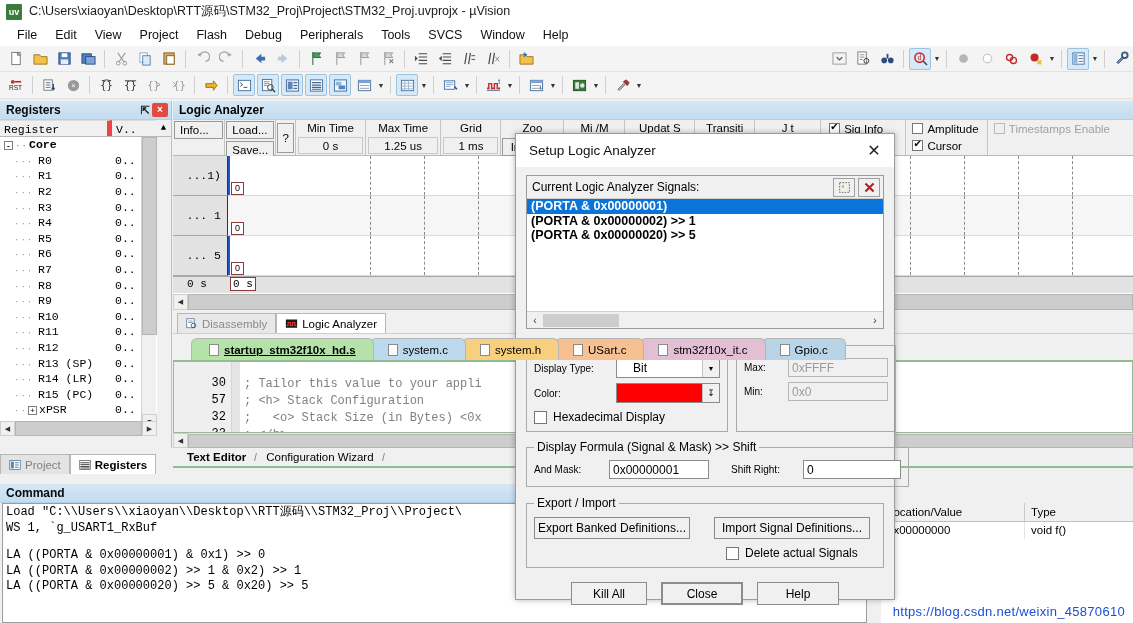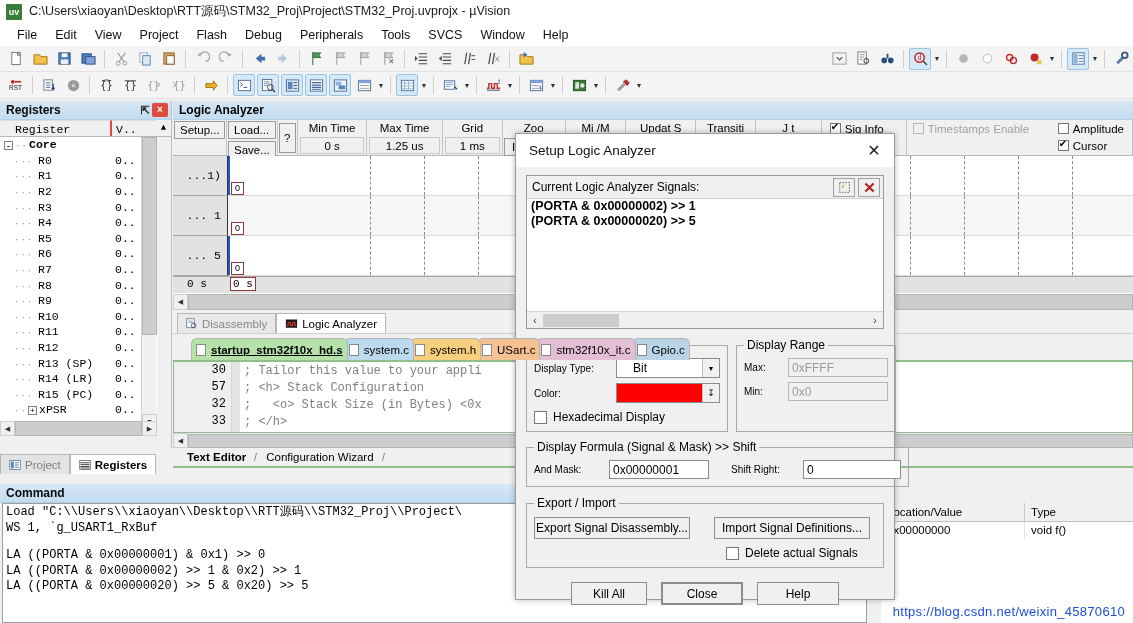--- a/index.html
+++ b/index.html
@@ -70,21 +70,21 @@
   .pin-btn { width: 14px; text-align:center; font-size: 11px; color:#222; }
   .close-btn-red {
     width: 16px; height: 14px; background: #e04a3f; color:#fff;
     font-size: 10px; line-height: 14px; text-align:center; margin-right:3px;
     border-radius: 2px; font-weight: bold;
   }
   .reg-head {
     display: flex; height: 17px; background: #f0f0f0;
     border-bottom: 1px solid #b8b8b8; font-family: "Liberation Mono", monospace; font-size: 11.5px;
   }
-  .reg-head .c1 { flex: 1; padding-left: 15px; border-right: 2px solid #ef4444; line-height:17px; border-top:1px solid #dcdcdc;}
+  .reg-head .c1 { flex: 1; padding-left: 4px; border-right: 5px solid #ef4444; line-height:17px; border-top:1px solid #dcdcdc;}
   .reg-head .c2 { width: 44px; padding-left: 4px; line-height:17px; border-top:1px solid #dcdcdc;}
   .reg-head .c3 { width: 15px; background:#f0f0f0; text-align:center; line-height:17px; font-size:9px;}
   .reg-body {
     position: absolute; left: 0; top: 36px; width: 157px; height: 292px;
     background: #ffffff; overflow: hidden;
     font-family: "Liberation Mono", monospace; font-size: 11.5px;
   }
   .reg-row { display: flex; height: 15.6px; align-items: center; white-space: nowrap; }
   .reg-row .nm { flex: 1; padding-left: 4px; }
   .reg-row .vl { width: 42px; }
@@ -142,21 +142,21 @@
   .la-hscroll { position:absolute; left:0; top:193px; width:960px; height:16px; background:#f0f0f0; display:flex;}
 
   
   .docwrap { position:absolute; left:173px; top:311px; width:960px; height:170px; background:#f0f0f0; }
   .view-tabs { height:22px; display:flex; align-items:flex-end; background:#f0f0f0; padding-left:4px; }
   .vtab { height:20px; padding:0 8px; display:flex; align-items:center; gap:4px; font-size:11.5px;
           border:1px solid #b7b7b7; border-bottom:none; background:#e8e8e8; color:#8a8a8a;}
   .vtab.active { background:#ffffff; color:#000; }
   .file-tabs { height:27px; display:flex; align-items:flex-end; background:#f0f0f0;
                border-top:1px solid #cfcfcf; padding-left:18px; overflow:hidden;}
-  .ftabx { height:22px; display:flex; align-items:center; gap:5px; padding:0 4px;
+  .ftabx { height:22px; display:flex; align-items:center; gap:5px; padding:0 17px;
            font-size:11.5px; border:1px solid #b5b5b5; border-bottom:none;
            border-radius:6px 6px 0 0; margin-right:-4px; white-space:nowrap; }
   .ftabx.active { font-weight:bold; text-decoration:underline; }
   .pgico { width:10px; height:12px; background:#fdfdfd; border:1px solid #8a8a8a; display:inline-block;}
   .editor { height:73px; background:#fff; border:1px solid #9ab79a; border-top:2px solid #8fbf8f;
             position:relative; overflow:hidden; }
   .gutter { position:absolute; left:0; top:0; width:58px; height:100%; background:#efefef;
             border-right:1px solid #d6d6d6; }
   .gutter2 { position:absolute; left:58px; top:0; width:8px; height:100%; background:#e4e4e4;}
   .codeline { height:17px; line-height:17px; font-family:"Liberation Mono", monospace; font-size:12px;
@@ -723,21 +723,21 @@
       <span>Registers</span>
     </div>
   </div>
 
   <div class="la-win">
     <div class="la-title">
       <span>Logic Analyzer</span>
     </div>
     <div class="la-toolbar">
       <div class="la-grp" style="width:54px;">
-        <div class="la-btn">Setup...</div>
+        <div class="la-btn">Info...</div>
       </div>
       <div class="la-grp" style="width:52px;">
         <div class="la-btn">Load...</div>
         <div class="la-btn">Save...</div>
       </div>
       <div class="la-grp" style="width:20px; justify-content:center;">
         <div class="la-btn" style="height:30px; display:flex; align-items:center; justify-content:center;">?</div>
       </div>
       <div class="la-grp la-field" style="width:72px;">
         <div class="lbl">Min Time</div>
@@ -772,34 +772,34 @@
       </div>
       <div class="la-grp" style="width:88px; padding-left:2px;">
         <div class="la-chk">
           <span class="cbx checked"></span>
           <span>Sig  Info</span>
         </div>
         <div class="la-chk">
           <span>ycles</span>
         </div>
       </div>
+      <div class="la-grp" style="width:84px;">
+        <div class="la-chk">
+          <span class="cbx"></span>
+          <span>Amplitude</span>
+        </div>
+        <div class="la-chk">
+          <span class="cbx checked"></span>
+          <span>Cursor</span>
+        </div>
+      </div>
       <div class="la-grp" style="width:150px; border-right:none;">
         <div class="la-chk">
           <span class="cbx disabled"></span>
           <span class="dim">Timestamps Enable</span>
-        </div>
-      </div>
-      <div class="la-grp" style="width:84px;">
-        <div class="la-chk">
-          <span class="cbx"></span>
-          <span>Amplitude</span>
-        </div>
-        <div class="la-chk">
-          <span class="cbx checked"></span>
-          <span>Cursor</span>
         </div>
       </div>
     </div>
 
     <div class="la-plot">
       <div class="la-label-col">
         <div class="la-lab">...1)</div>
         <div class="la-lab">...  1</div>
         <div class="la-lab">...  5</div>
       </div>
@@ -910,21 +910,21 @@
         </div>
         <div class="ftabx" style="background: rgb(185, 212, 230); z-index: 5;">
           <span class="pgico"></span>
           <span>Gpio.c</span>
         </div>
       </div>
 
     <div class="editor">
       <div class="gutter"></div>
       <div class="gutter2"></div>
-      <div id="code-lines" style="position:absolute; left:0; top:1px; width:100%;">
+      <div id="code-lines" style="position:absolute; left:0; top:14px; width:100%;">
           <div style="position: relative; height: 17px;">
             <div class="lnum">30</div>
             <div class="codeline" style="margin-left: 70px;">; Tailor this value to your appli</div>
           </div>
           <div style="position: relative; height: 17px;">
             <div class="lnum">57</div>
             <div class="codeline" style="margin-left: 70px;">; &lt;h&gt; Stack Configuration</div>
           </div>
           <div style="position: relative; height: 17px;">
             <div class="lnum">32</div>
@@ -996,20 +996,21 @@
                 <path d="M5 6 l2 2 M7 5 l-2 3" stroke="#d8b02a" stroke-width="1.6"></path>
               </svg>
           </span>
           <span class="mini-btn">
             <svg width="13" height="13" viewBox="0 0 16 16">
                 <path d="M3 3 l10 10 M13 3 l-10 10" stroke="#b22222" stroke-width="2.6"></path>
               </svg>
           </span>
         </div>
         <div class="siglist" id="siglist">
+            <div class="sigitem sel">(PORTA &amp; 0x00000001)</div>
             <div class="sigitem">(PORTA &amp; 0x00000002) &gt;&gt; 1</div>
             <div class="sigitem">(PORTA &amp; 0x00000020) &gt;&gt; 5</div>
           </div>
         <div class="siglist-hs">
           <span class="hs-arrow">‹</span>
           <span class="hs-thumb" style="width:76px;"></span>
           <span style="flex:1"></span>
           <span class="hs-arrow">›</span>
         </div>
       </div>
@@ -1058,21 +1059,21 @@
           <span class="inp" style="width:100px;">0x00000001</span>
           <span style="width:22px;"></span>
           <span class="lab" style="width:72px;">Shift Right:</span>
           <span class="inp" style="width:98px;">0</span>
         </div>
       </fieldset>
 
       <fieldset class="grp" style="margin-top:9px;">
         <legend>Export / Import</legend>
         <div style="display:flex; gap:24px; margin-top:3px;">
-          <span class="btn" style="width:156px;">Export Signal Disassembly...</span>
+          <span class="btn" style="width:156px;">Export Banked Definitions...</span>
           <span class="btn" style="width:156px;">Import Signal Definitions...</span>
         </div>
         <div class="dlgchk" style="justify-content:flex-start; padding-left:192px;">
           <span class="cbx" style="width:13px;height:13px;"></span>
           <span>Delete actual Signals</span>
         </div>
       </fieldset>
 
       <div style="display:flex; gap:14px; justify-content:center; margin-top:14px;">
         <span class="btn" style="width:76px; height:23px;">

